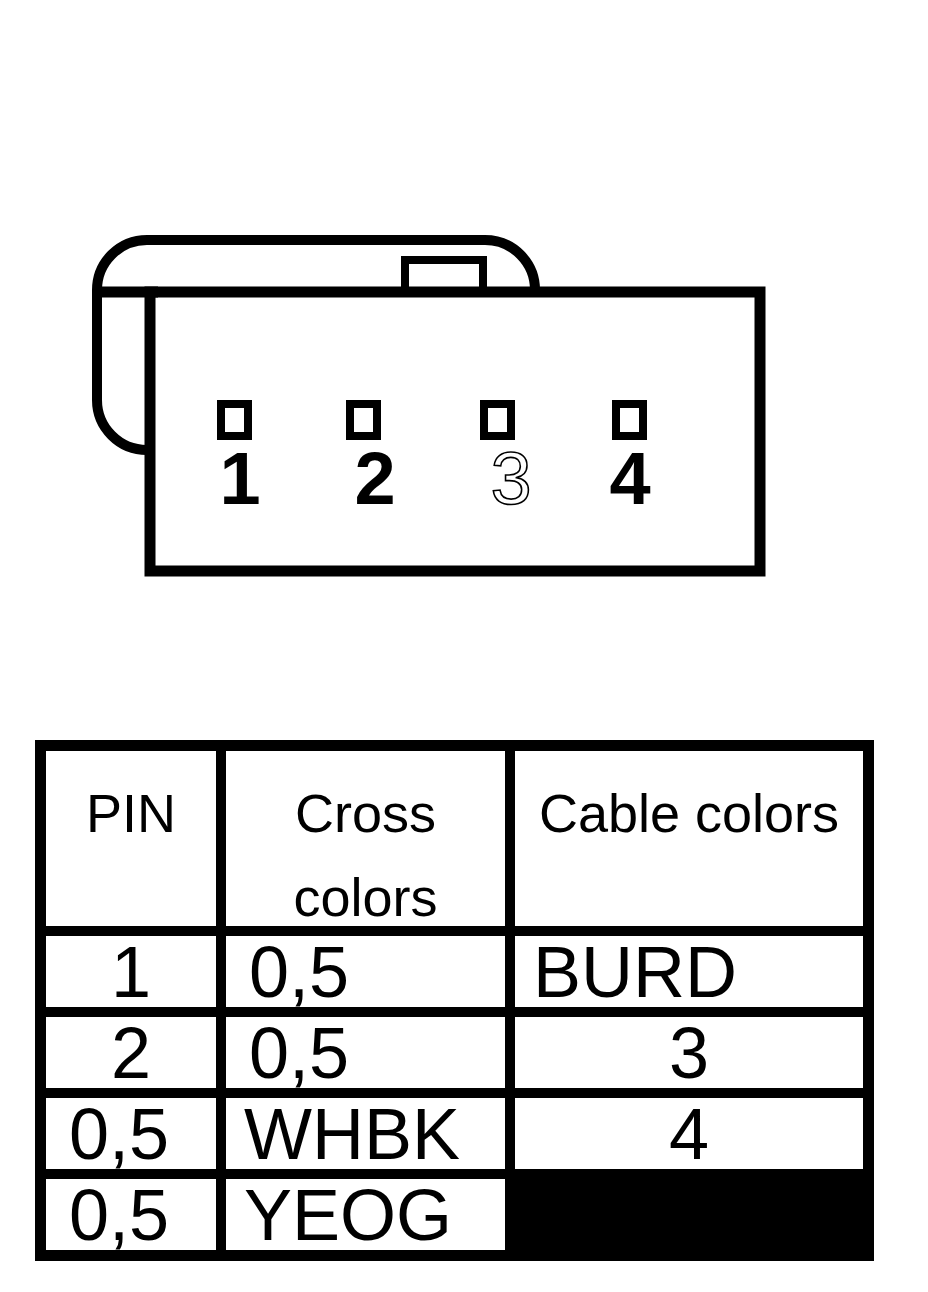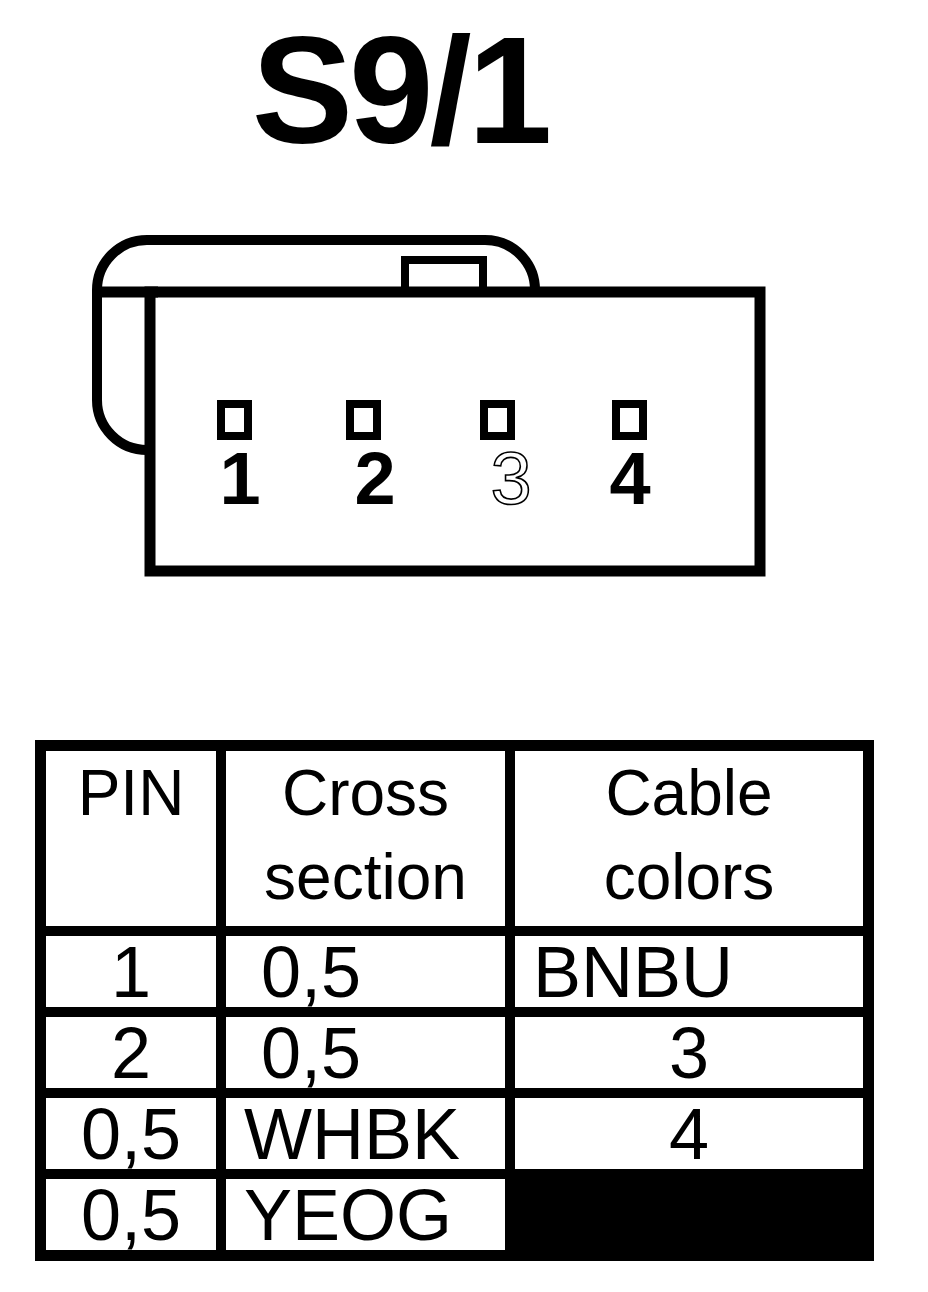--- a/index.html
+++ b/index.html
@@ -64,42 +64,41 @@
     gap: 10px;
     padding: 11px;
     background: #000;
   }
   .cell {
     background: #fff;
     display: flex;
     overflow: hidden;
   }
   .cell.header {
-    font-size: 64px;
+    font-size: 54px;
     line-height: 84px;
     align-items: flex-start;
     justify-content: center;
     text-align: center;
-    padding-top: 0;
+    padding-top: 20px;
   }
   .cell.data {
     font-size: 72px;
     line-height: 72px;
     align-items: center;
   }
   .cell.pin-col  { justify-content: center; }
-  .cell.cs-col   { justify-content: flex-start; padding-left: 35px; }
+  .cell.cs-col   { justify-content: flex-start; padding-left: 23px; }
   .cell.cc-col   { justify-content: flex-start; padding-left: 18px; }
 </style>
 </head>
 <body>
 
 <div class="page">
 
-  <div class="title">S9/1</div>
 
   <svg class="connector" width="928" height="660" viewBox="0 0 928 660">
 
     <rect x="97" y="240" width="438" height="210" rx="50" ry="50" fill="#ffffff" stroke="#000000" stroke-width="10"></rect>
 
     <rect x="405" y="260" width="78" height="40" fill="#ffffff" stroke="#000000" stroke-width="8"></rect>
 
     <rect x="150" y="292" width="610" height="279" fill="#ffffff" stroke="#000000" stroke-width="11"></rect>
 
     <line x1="95" y1="292" x2="158" y2="292" stroke="#000000" stroke-width="11"></line>
@@ -113,26 +112,26 @@
 
     <text x="240" y="504" text-anchor="middle" class="pin-num">1</text>
     <text x="375" y="504" text-anchor="middle" class="pin-num">2</text>
     <text x="511" y="504" text-anchor="middle" class="pin-num outline">3</text>
     <text x="630" y="504" text-anchor="middle" class="pin-num">4</text>
   </svg>
 
   <div class="pin-table">
 
     <div class="cell header pin-col">PIN</div>
-    <div class="cell header">Cross section</div>
+    <div class="cell header">Cross colors</div>
     <div class="cell header">Cable colors</div>
 
     <div class="cell data pin-col">1</div>
     <div class="cell data cs-col">0,5</div>
-    <div class="cell data cc-col">BNBU</div>
+    <div class="cell data cc-col">BURD</div>
 
     <div class="cell data pin-col">2</div>
     <div class="cell data cs-col">0,5</div>
 
     <div class="cell data pin-col">3</div>
     <div class="cell data cs-col">0,5</div>
     <div class="cell data cc-col">WHBK</div>
 
     <div class="cell data pin-col">4</div>
     <div class="cell data cs-col">0,5</div>

